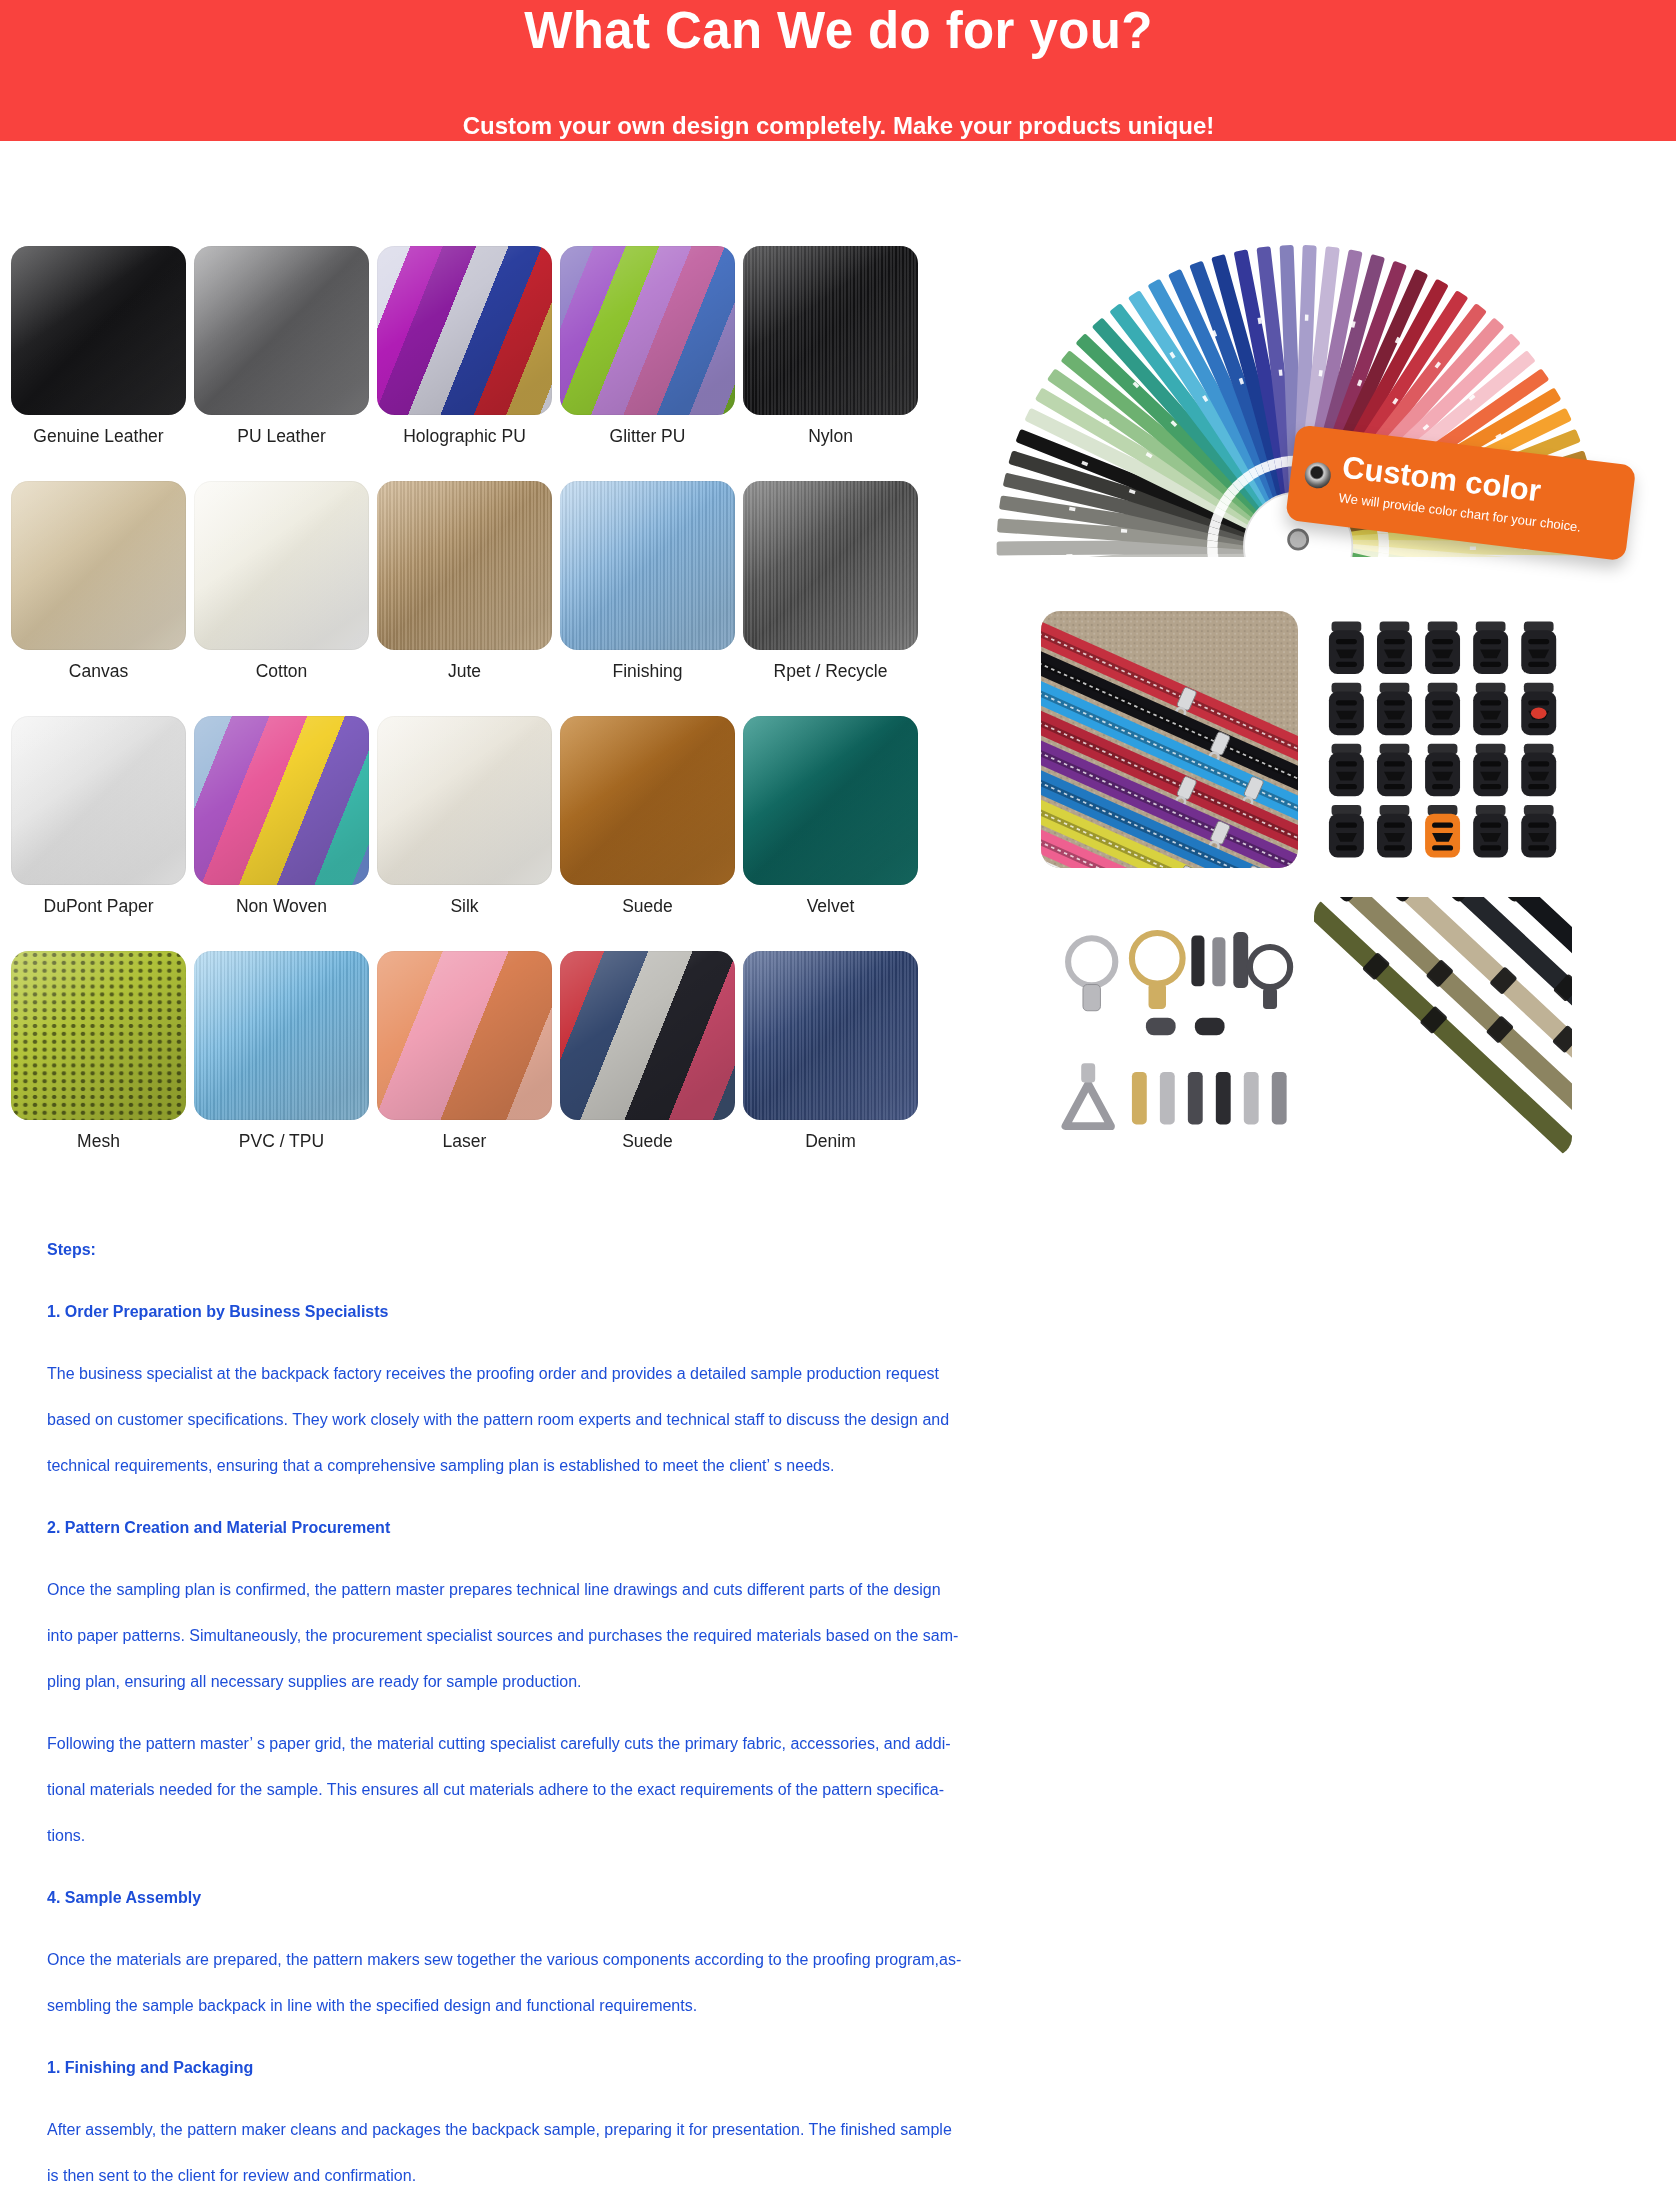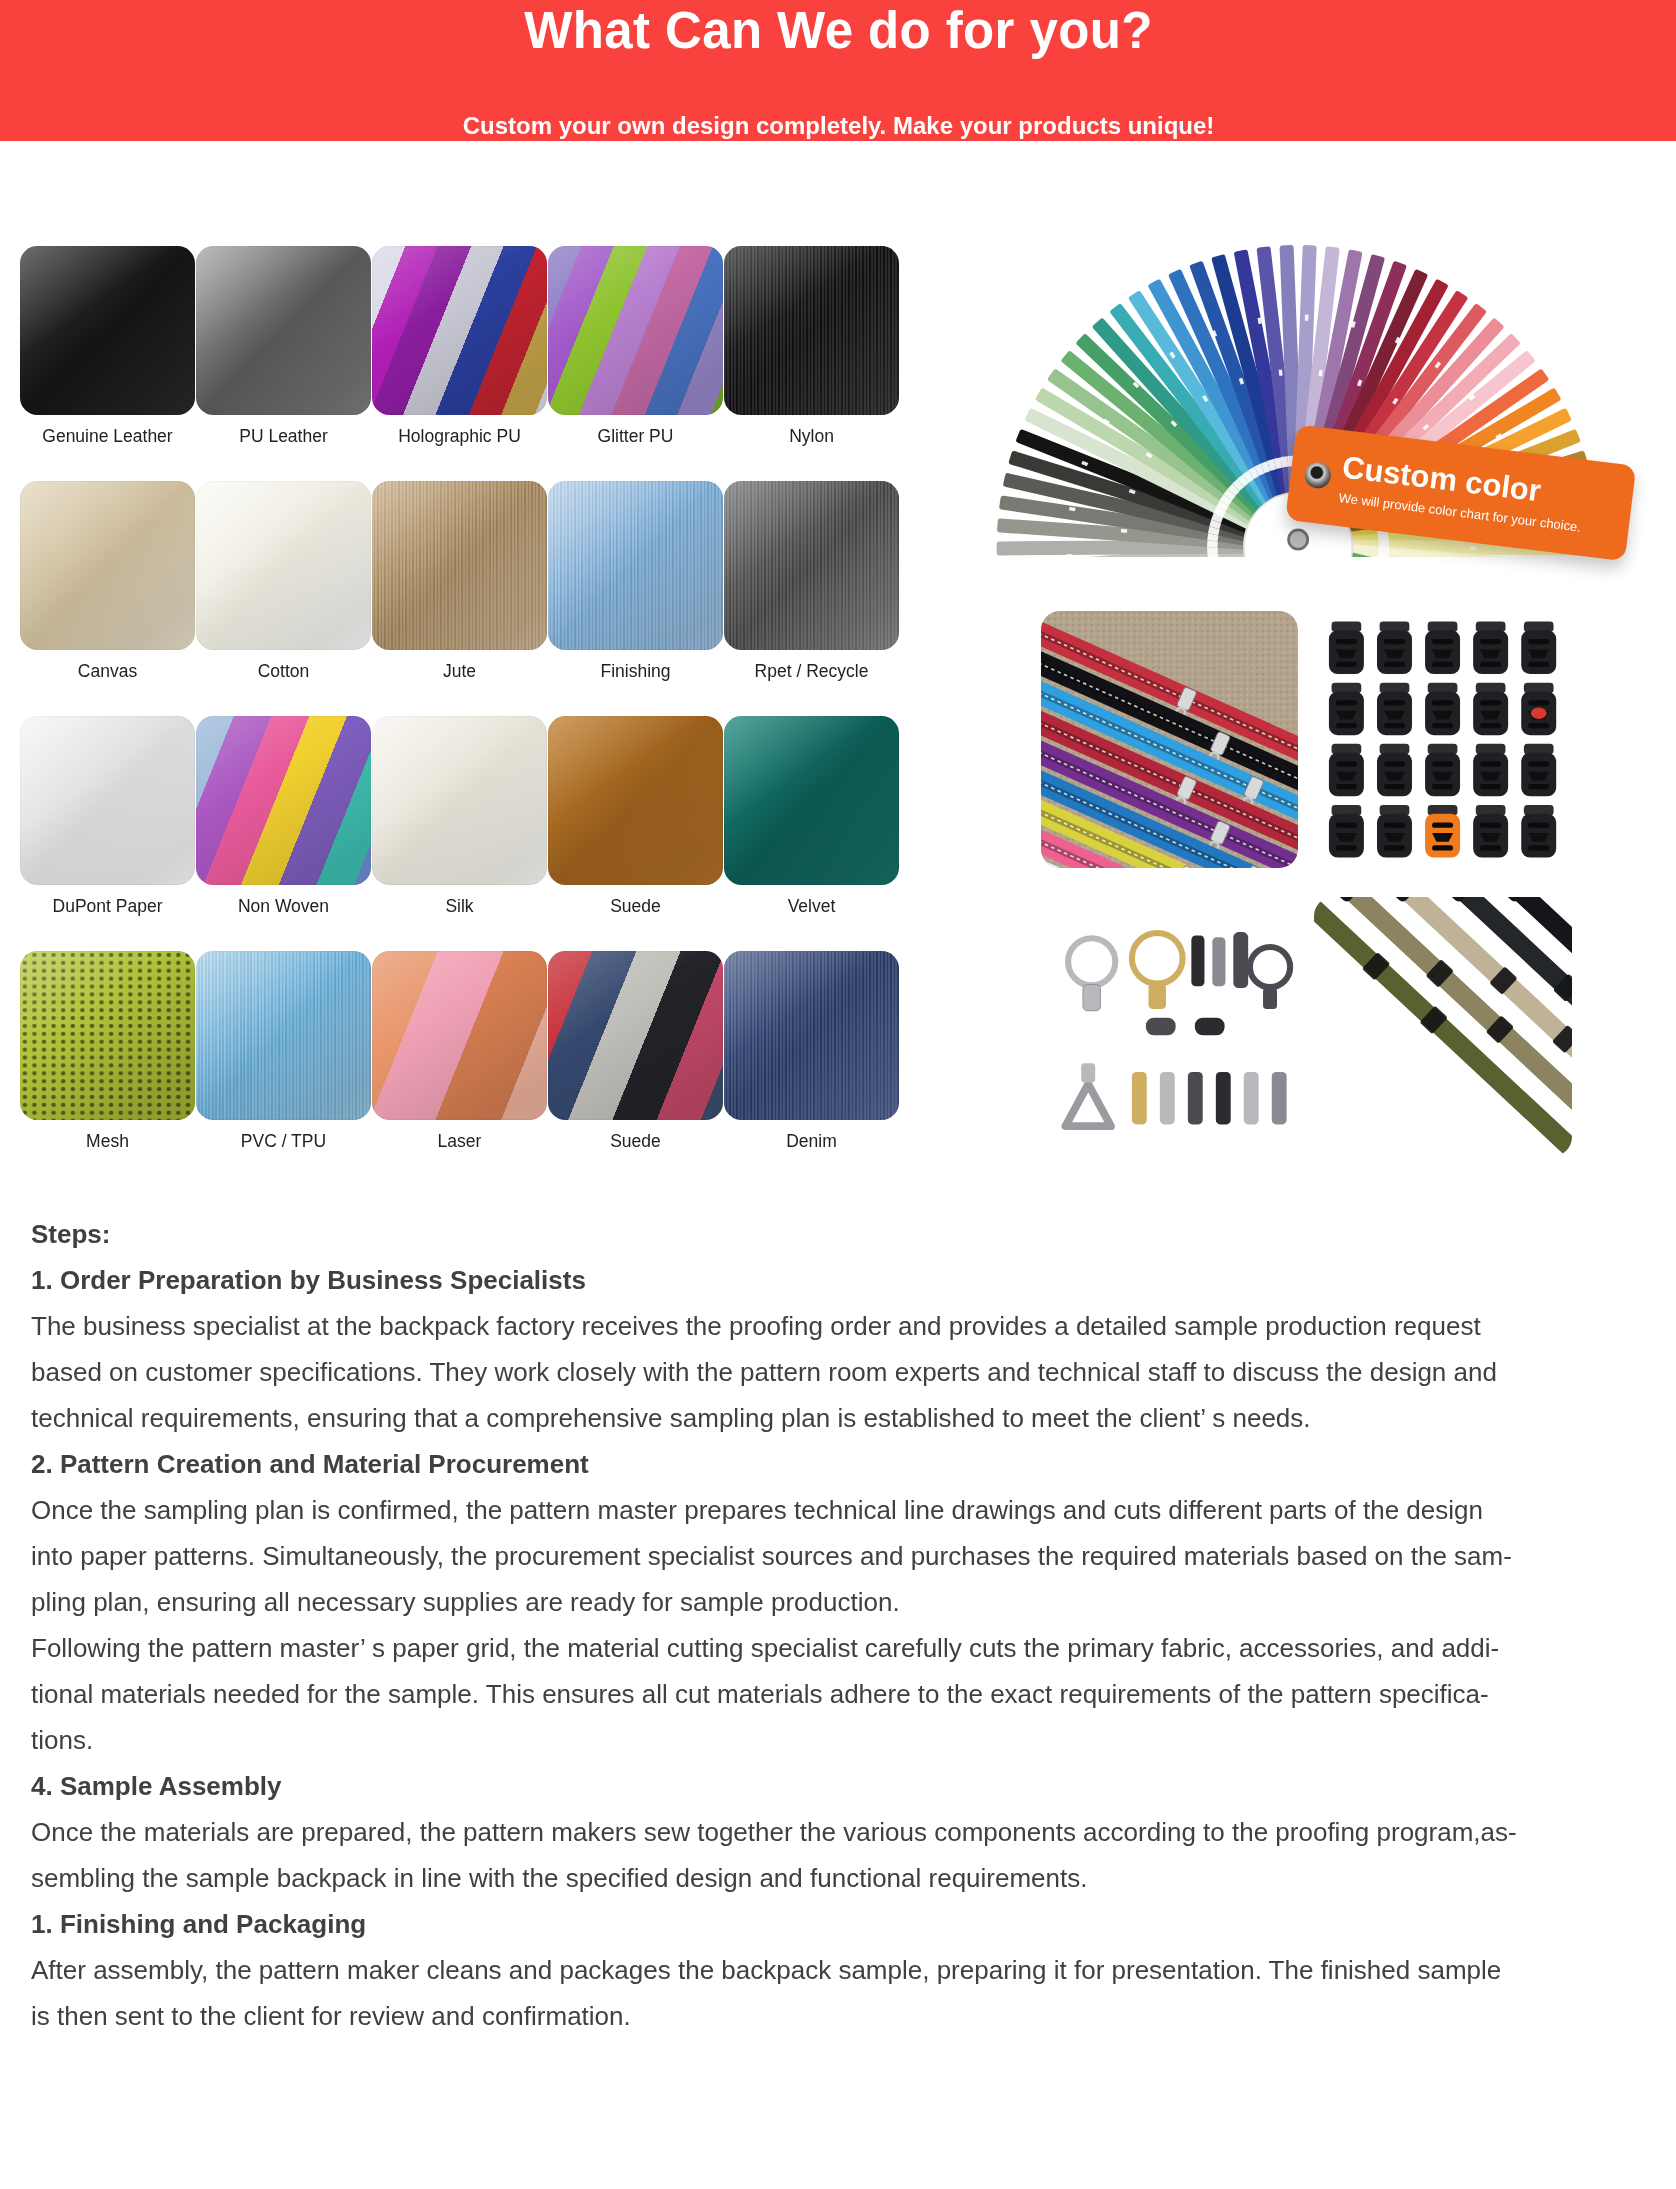--- a/index.html
+++ b/index.html
@@ -7,22 +7,22 @@
         font-family:"Liberation Sans",sans-serif;}
 
   
   .banner{height:141px;background:#f9423e;display:flex;flex-direction:column;
           align-items:center;justify-content:center;color:#ffffff;gap:44px;}
   .banner h1{margin:0;font-size:51px;font-weight:700;letter-spacing:0.4px;}
   .banner p{margin:8px 0 0;font-size:24px;font-weight:700;}
 
   
   .content{position:relative;height:1068px;}
-  .swatch-grid{position:absolute;left:20px;top:105px;display:grid;
-               grid-template-columns:repeat(5,175px);column-gap:1px;}
+  .swatch-grid{position:absolute;left:11px;top:105px;display:grid;
+               grid-template-columns:repeat(5,175px);column-gap:8px;}
   .cell{height:235px;display:flex;flex-direction:column;align-items:center;}
   .swatch{width:175px;height:169px;border-radius:17.5px;position:relative;overflow:hidden;
           box-shadow:inset 0 0 0 0.9px rgba(0,0,0,.04);}
   .swatch::after{content:"";position:absolute;inset:0;
      background:linear-gradient(145deg,rgba(255,255,255,.25),rgba(255,255,255,0) 38%,rgba(0,0,0,.14) 85%);}
   .tex-dots::before{content:"";position:absolute;inset:0;
      background-image:radial-gradient(rgba(25,30,8,.6) 2.1px,transparent 2.6px);
      background-size:9.6px 7.9px;}
   .tex-weave::before{content:"";position:absolute;inset:0;
      background-image:repeating-linear-gradient(90deg,rgba(255,255,255,.10) 0 1.7px,rgba(0,0,0,.08) 1.7px 3.5px);}
@@ -42,21 +42,21 @@
   
   .photo{position:absolute;border-radius:19px;overflow:hidden;}
   .photo svg{display:block;width:100%;height:100%;}
   .zippers{left:1041px;top:470px;width:257px;height:257px;}
   .buckles{left:1314px;top:470px;width:258px;height:257px;}
   .pulls{left:1041px;top:756px;width:257px;height:259px;}
   .straps{left:1314px;top:756px;width:258px;height:259px;}
 
   
   .steps{padding:1.7px 31px 0;}
-  .steps p{margin:0;font-size:26px;line-height:46px;color:#404040;}
+  .steps p{margin:16px;font-size:16px;line-height:46px;color:#1d4ed8;}
   .steps-title,.step-heading{font-weight:700;}
   .step-body{white-space:pre-line;}
 </style>
 </head>
 <body>
 
 <div class="page">
 
   <header class="banner" id="banner" style="background: rgb(249, 66, 62);">
     <h1>What Can We do for you?</h1>

